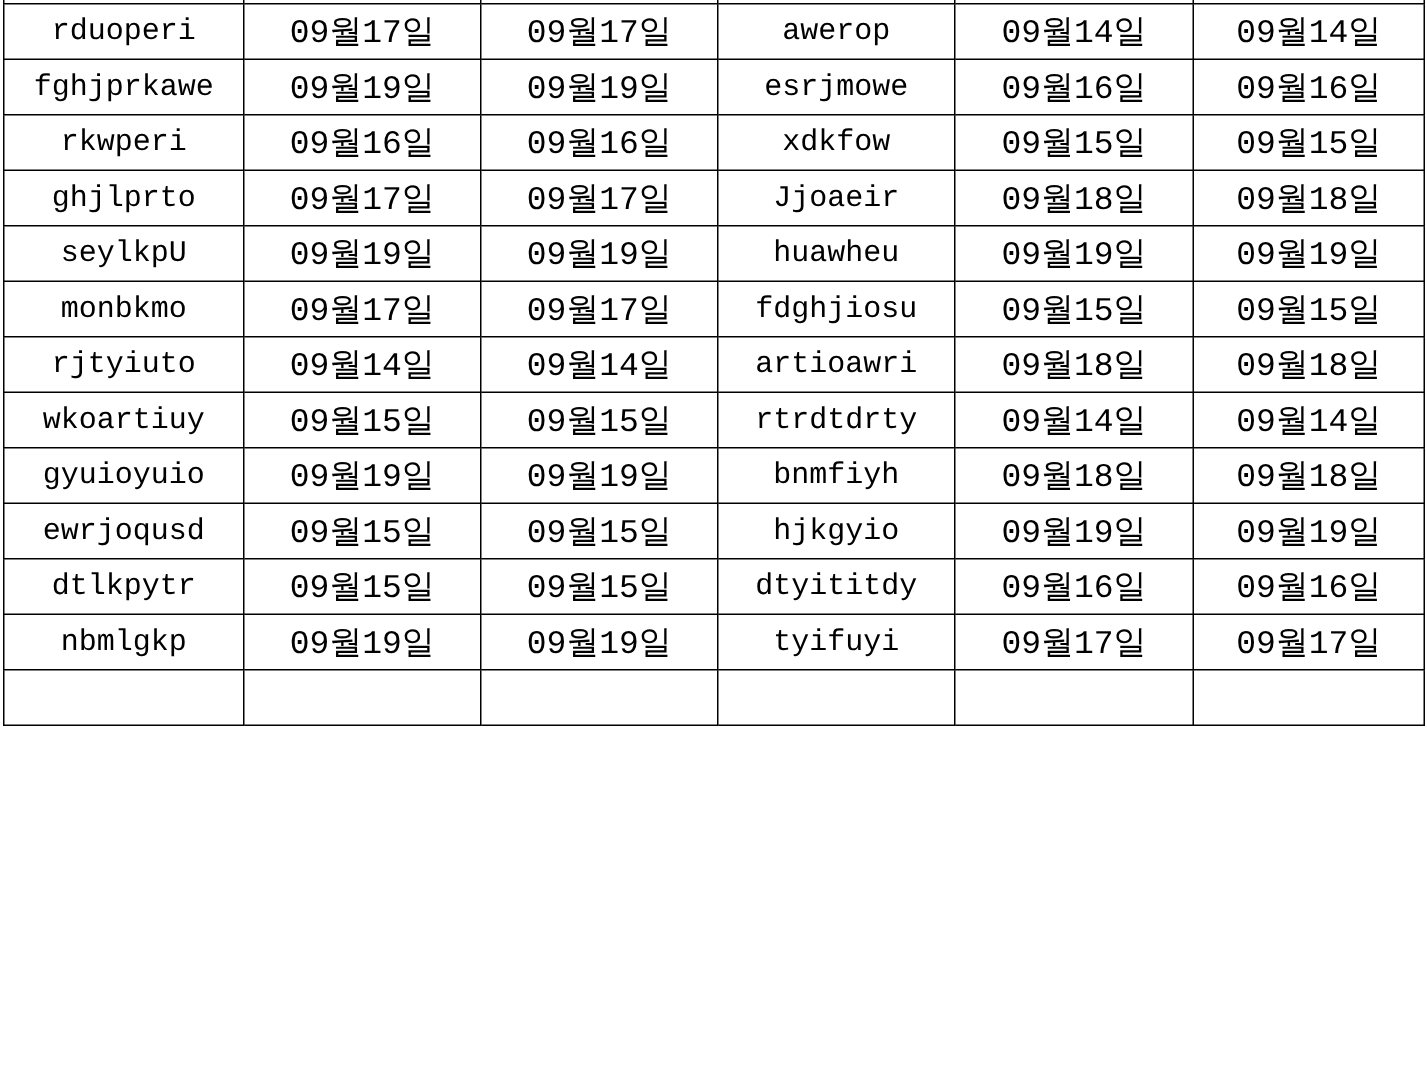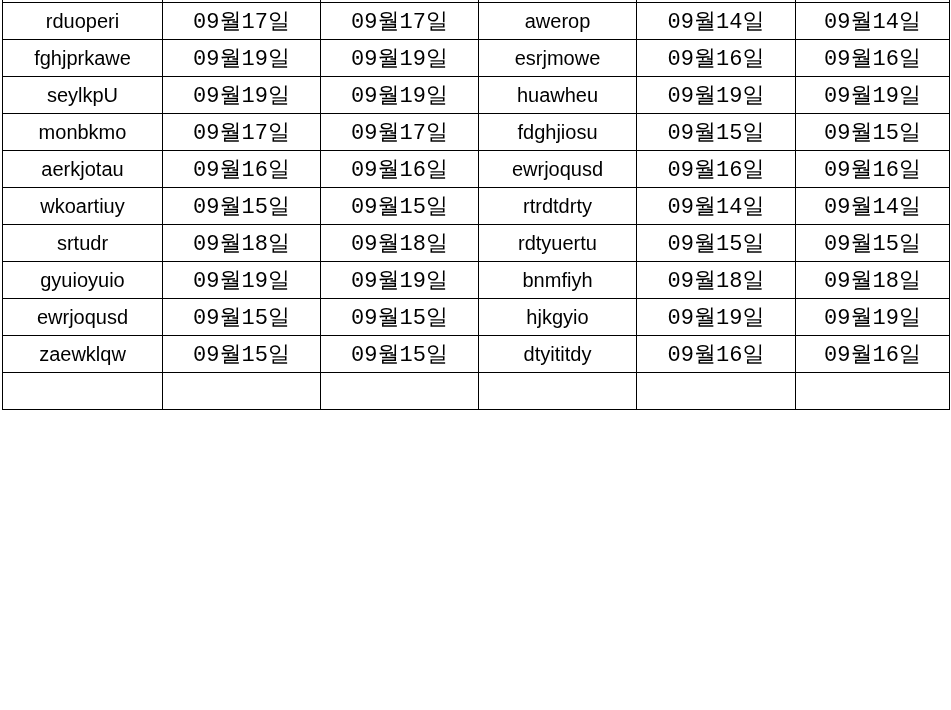--- a/index.html
+++ b/index.html
@@ -23,21 +23,21 @@
     border: 1px solid #000000;
     height: 36px;
     padding: 0;
     text-align: center;
     vertical-align: middle;
     white-space: nowrap;
     overflow: hidden;
     color: #000000;
   }
   td.name-cell {
-    font-family: Liberation Sans, sans-serif;
+    font-family: Liberation Mono, monospace;
     font-size: 20px;
   }
   td.date-cell {
     font-family: "Liberation Mono", "DejaVu Sans Mono", monospace;
     font-size: 22px;
   }
   tr.partial-row td { border-top: 1px solid #000000; border-bottom: 1px solid #000000; }
 </style>
 </head>
 <body>
@@ -72,82 +72,98 @@
   </tr>
         <tr>
     <td class="name-cell">fghjprkawe</td>
     <td class="date-cell">09월19일</td>
     <td class="date-cell">09월19일</td>
     <td class="name-cell">esrjmowe</td>
     <td class="date-cell">09월16일</td>
     <td class="date-cell">09월16일</td>
   </tr>
         <tr>
+    <td class="name-cell">rkwperi</td>
+    <td class="date-cell">09월16일</td>
+    <td class="date-cell">09월16일</td>
+    <td class="name-cell">xdkfow</td>
+    <td class="date-cell">09월15일</td>
+    <td class="date-cell">09월15일</td>
+  </tr>
+        <tr>
+    <td class="name-cell">ghjlprto</td>
+    <td class="date-cell">09월17일</td>
+    <td class="date-cell">09월17일</td>
+    <td class="name-cell">Jjoaeir</td>
+    <td class="date-cell">09월18일</td>
+    <td class="date-cell">09월18일</td>
+  </tr>
+        <tr>
     <td class="name-cell">seylkpU</td>
     <td class="date-cell">09월19일</td>
     <td class="date-cell">09월19일</td>
     <td class="name-cell">huawheu</td>
     <td class="date-cell">09월19일</td>
     <td class="date-cell">09월19일</td>
   </tr>
         <tr>
     <td class="name-cell">monbkmo</td>
     <td class="date-cell">09월17일</td>
     <td class="date-cell">09월17일</td>
     <td class="name-cell">fdghjiosu</td>
     <td class="date-cell">09월15일</td>
     <td class="date-cell">09월15일</td>
   </tr>
         <tr>
-    <td class="name-cell">aerkjotau</td>
-    <td class="date-cell">09월16일</td>
-    <td class="date-cell">09월16일</td>
-    <td class="name-cell">ewrjoqusd</td>
-    <td class="date-cell">09월16일</td>
-    <td class="date-cell">09월16일</td>
+    <td class="name-cell">rjtyiuto</td>
+    <td class="date-cell">09월14일</td>
+    <td class="date-cell">09월14일</td>
+    <td class="name-cell">artioawri</td>
+    <td class="date-cell">09월18일</td>
+    <td class="date-cell">09월18일</td>
   </tr>
         <tr>
     <td class="name-cell">wkoartiuy</td>
     <td class="date-cell">09월15일</td>
     <td class="date-cell">09월15일</td>
     <td class="name-cell">rtrdtdrty</td>
     <td class="date-cell">09월14일</td>
     <td class="date-cell">09월14일</td>
-  </tr>
-        <tr>
-    <td class="name-cell">srtudr</td>
-    <td class="date-cell">09월18일</td>
-    <td class="date-cell">09월18일</td>
-    <td class="name-cell">rdtyuertu</td>
-    <td class="date-cell">09월15일</td>
-    <td class="date-cell">09월15일</td>
   </tr>
         <tr>
     <td class="name-cell">gyuioyuio</td>
     <td class="date-cell">09월19일</td>
     <td class="date-cell">09월19일</td>
     <td class="name-cell">bnmfiyh</td>
     <td class="date-cell">09월18일</td>
     <td class="date-cell">09월18일</td>
   </tr>
         <tr>
     <td class="name-cell">ewrjoqusd</td>
     <td class="date-cell">09월15일</td>
     <td class="date-cell">09월15일</td>
     <td class="name-cell">hjkgyio</td>
     <td class="date-cell">09월19일</td>
     <td class="date-cell">09월19일</td>
   </tr>
         <tr>
-    <td class="name-cell">zaewklqw</td>
+    <td class="name-cell">dtlkpytr</td>
     <td class="date-cell">09월15일</td>
     <td class="date-cell">09월15일</td>
     <td class="name-cell">dtyititdy</td>
     <td class="date-cell">09월16일</td>
     <td class="date-cell">09월16일</td>
+  </tr>
+        <tr>
+    <td class="name-cell">nbmlgkp</td>
+    <td class="date-cell">09월19일</td>
+    <td class="date-cell">09월19일</td>
+    <td class="name-cell">tyifuyi</td>
+    <td class="date-cell">09월17일</td>
+    <td class="date-cell">09월17일</td>
   </tr>
         <tr class="partial-row" id="bottom-partial-row">
         <td class="name-cell"></td>
         <td class="date-cell"></td>
         <td class="date-cell"></td>
         <td class="name-cell"></td>
         <td class="date-cell"></td>
         <td class="date-cell"></td>
       </tr>
     </tbody>

